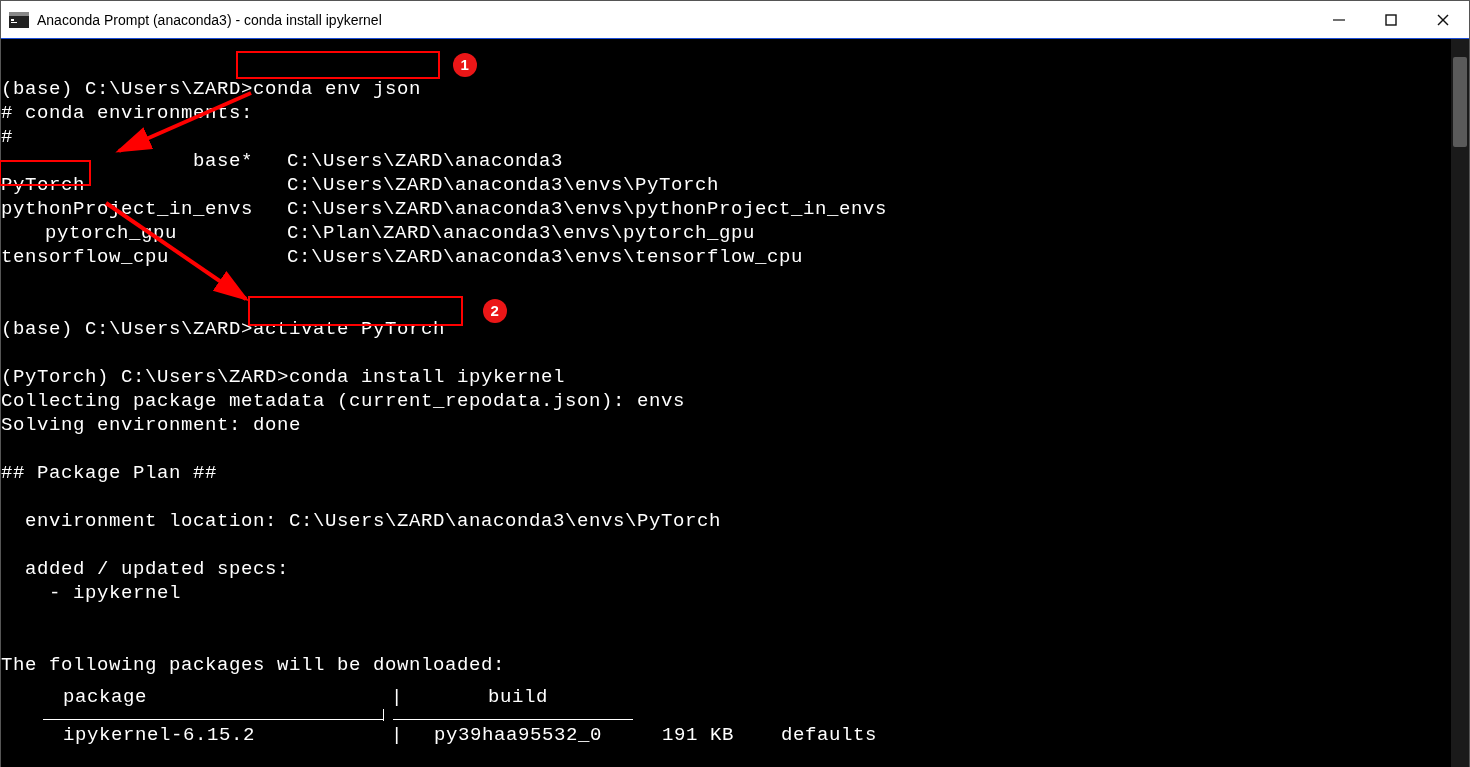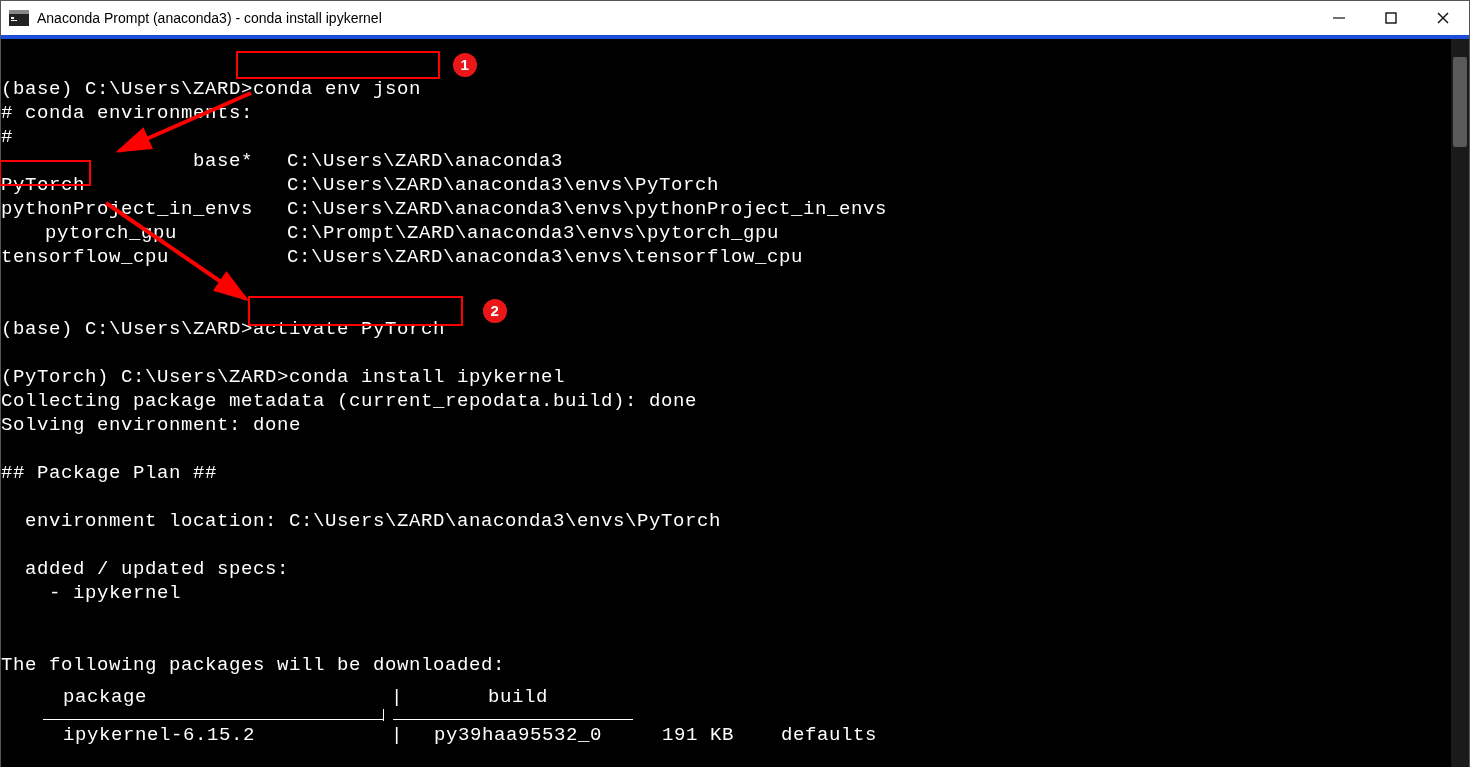--- a/index.html
+++ b/index.html
@@ -15,21 +15,21 @@
       width: 1470px;
       height: 767px;
       background: #ffffff;
       border: 1px solid #555;
       display: flex;
       flex-direction: column;
     }
     .titlebar {
       height: 38px;
       background: #ffffff;
-      border-bottom: 4px solid #1d4ed8;
+      border-bottom: 1px solid #1d4ed8;
       display: flex;
       align-items: center;
       padding-left: 8px;
       font-family: "Segoe UI", Arial, sans-serif;
       font-size: 14px;
       color: #000;
     }
     .titlebar .app-icon {
       width: 20px;
       height: 16px;
@@ -152,28 +152,28 @@
   </div>
 
   <div class="terminal-wrap">
     <div class="terminal">
 <span>(base) C:\Users\ZARD&gt;</span><span>conda env json</span>
 <span># conda environments:</span>
 <span>#</span>
 <span><span style="display:inline-block;width:240px;text-align:right;">base</span><span style="display:inline-block;width:22px;">*</span>  <span>C:\Users\ZARD\anaconda3</span></span>
 <span><span style="display:inline-block;width:240px;">PyTorch</span><span style="display:inline-block;width:22px;"> </span>  <span>C:\Users\ZARD\anaconda3\envs\PyTorch</span></span>
 <span><span style="display:inline-block;width:240px;">pythonProject_in_envs</span><span style="display:inline-block;width:22px;"> </span>  <span>C:\Users\ZARD\anaconda3\envs\pythonProject_in_envs</span></span>
-<span><span style="display:inline-block;width:240px;padding-left:44px;">pytorch_gpu</span><span style="display:inline-block;width:22px;"> </span>  <span>C:\Prompt\ZARD\anaconda3\envs\pytorch_gpu</span></span>
+<span><span style="display:inline-block;width:240px;padding-left:44px;">pytorch_gpu</span><span style="display:inline-block;width:22px;"> </span>  <span>C:\Plan\ZARD\anaconda3\envs\pytorch_gpu</span></span>
 <span><span style="display:inline-block;width:240px;">tensorflow_cpu</span><span style="display:inline-block;width:22px;"> </span>  <span>C:\Users\ZARD\anaconda3\envs\tensorflow_cpu</span></span>
 
 
 <span>(base) C:\Users\ZARD&gt;</span><span>activate PyTorch</span>
 
 <span>(PyTorch) C:\Users\ZARD&gt;</span><span>conda install ipykernel</span>
-<span>Collecting package metadata (current_repodata.build): done</span>
+<span>Collecting package metadata (current_repodata.json): envs</span>
 <span>Solving environment: done</span>
 
 <span>## Package Plan ##</span>
 
 <span><span>  environment location: </span><span>C:\Users\ZARD\anaconda3\envs\PyTorch</span></span>
 
 <span>  added / updated specs:</span>
 <span>    - ipykernel</span>
 
 

